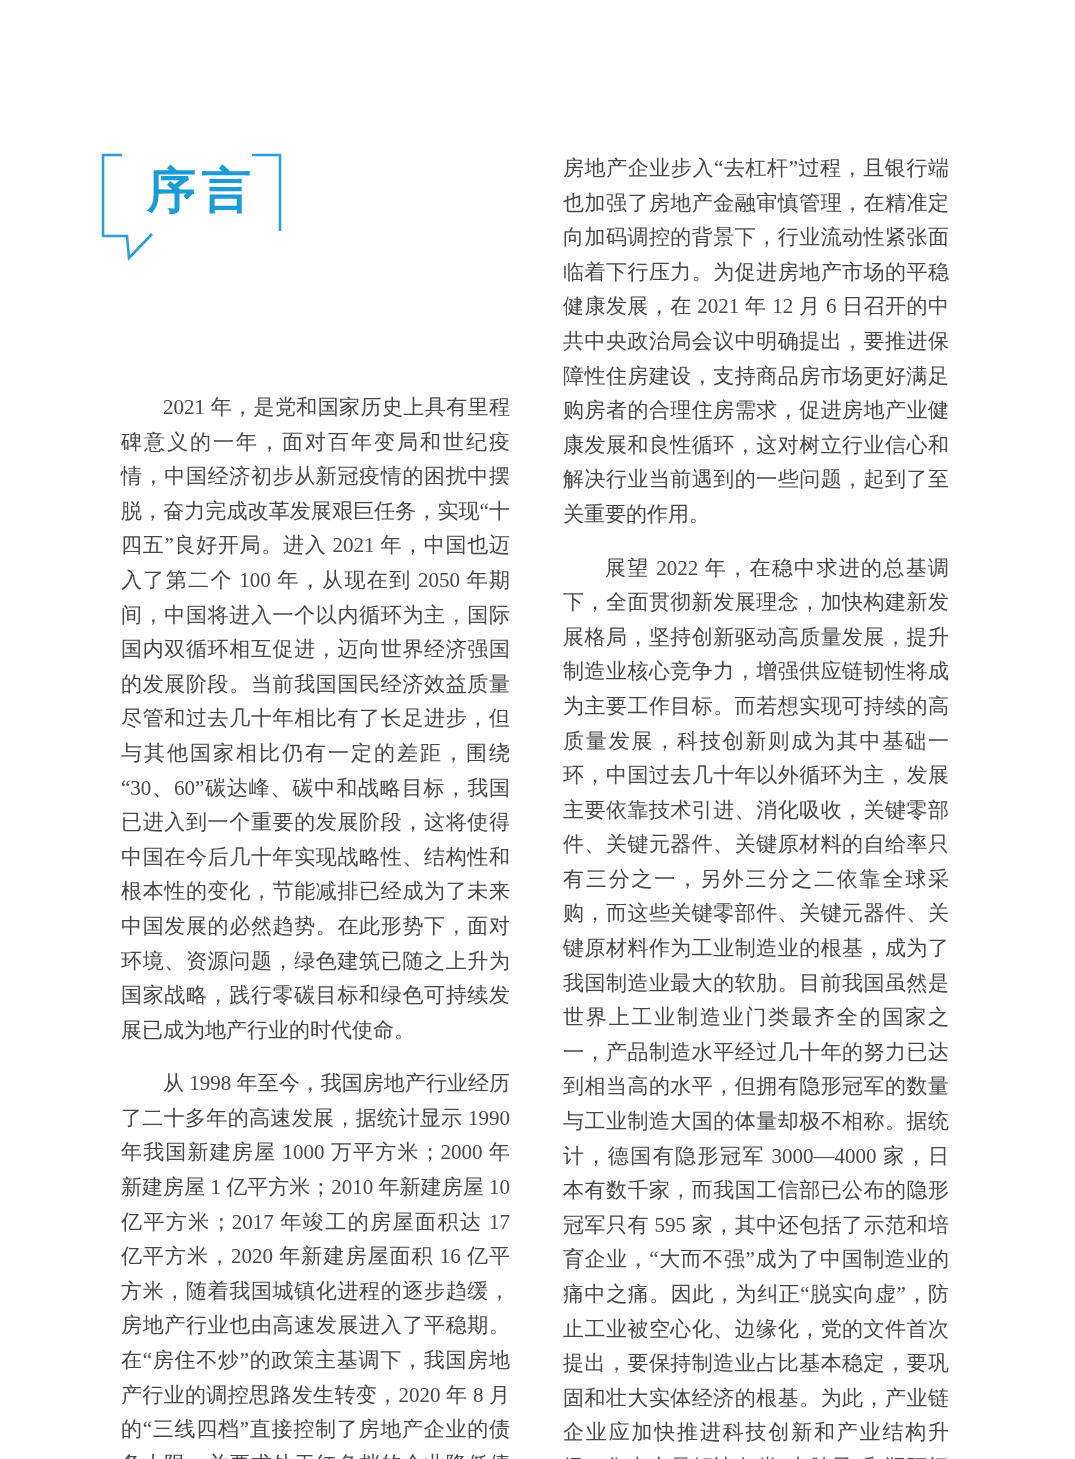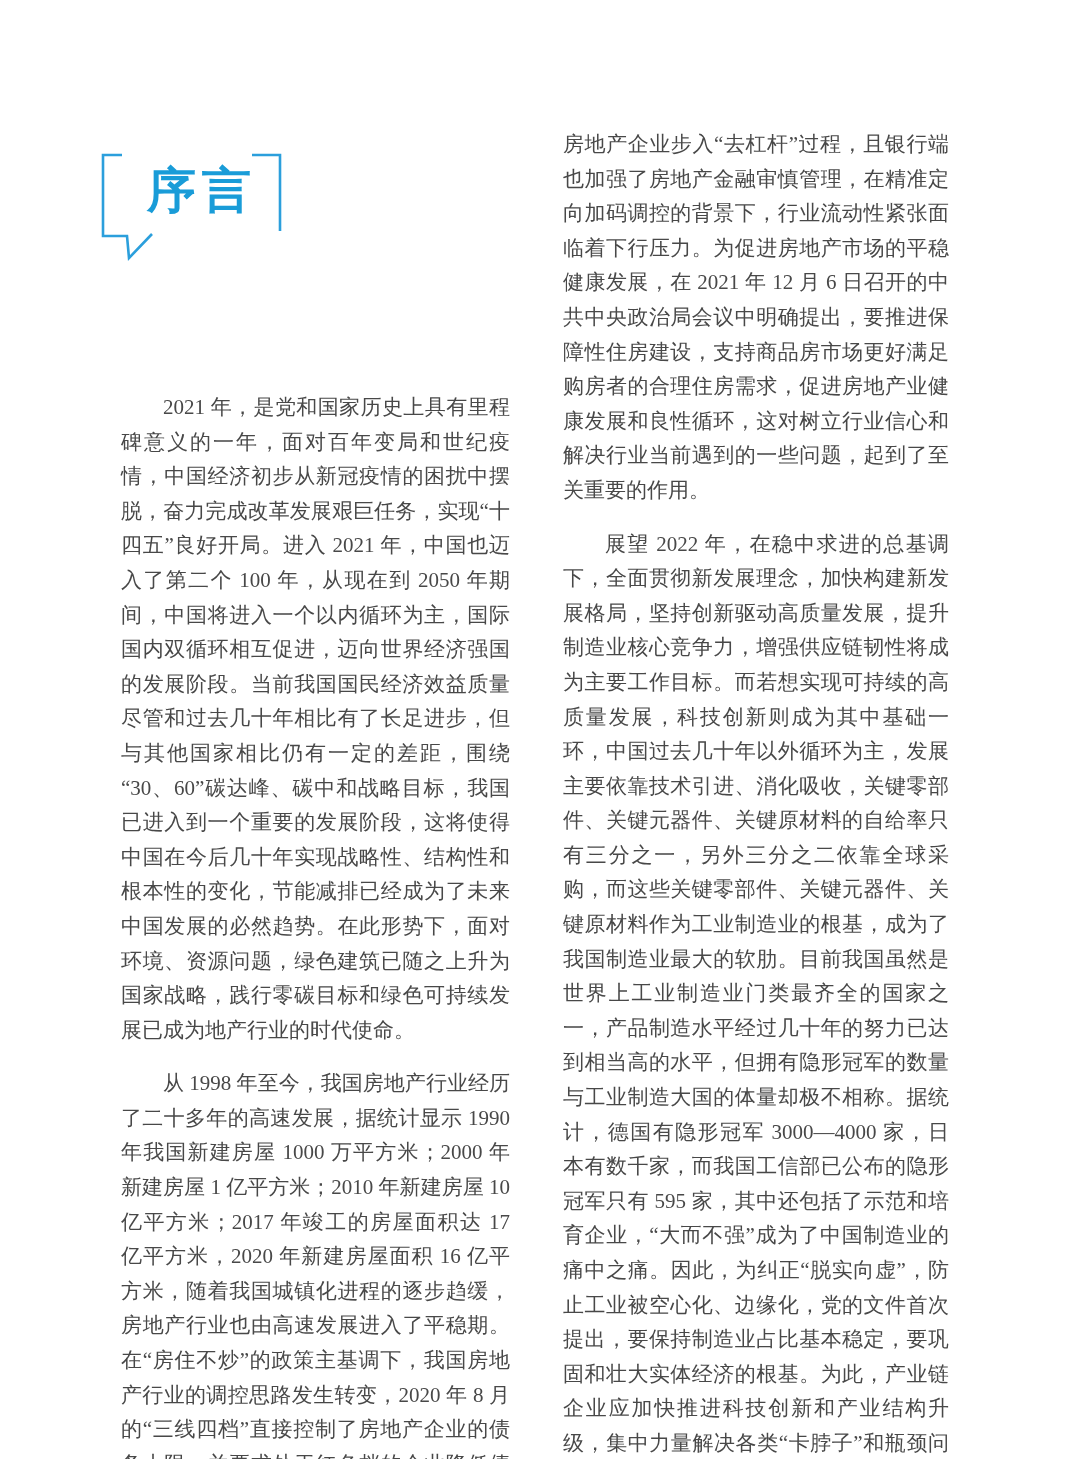--- a/index.html
+++ b/index.html
@@ -34,21 +34,21 @@
   }
   .text-col{
     position:absolute;
     font-size:21px;line-height:34.6px;
     color:var(--text);
     text-align:justify;
     text-justify:inter-ideograph;
   }
   .text-col p{margin:0;padding:0;}
   .text-col p.indent{text-indent:2em;margin-top:19px;}
-  .text-col p.no-indent{text-indent:0;}
+  .text-col p.no-indent{text-indent:0;margin-top:24px;}
   .col-left{left:121px;top:371px;width:389px;}
   .col-right{left:563px;top:127px;width:386px;}
 </style>
 </head>
 <body>
 
 <div class="page">
 
   <div class="title-block">
     <svg width="208" height="125" viewBox="0 0 208 125" aria-hidden="true">

